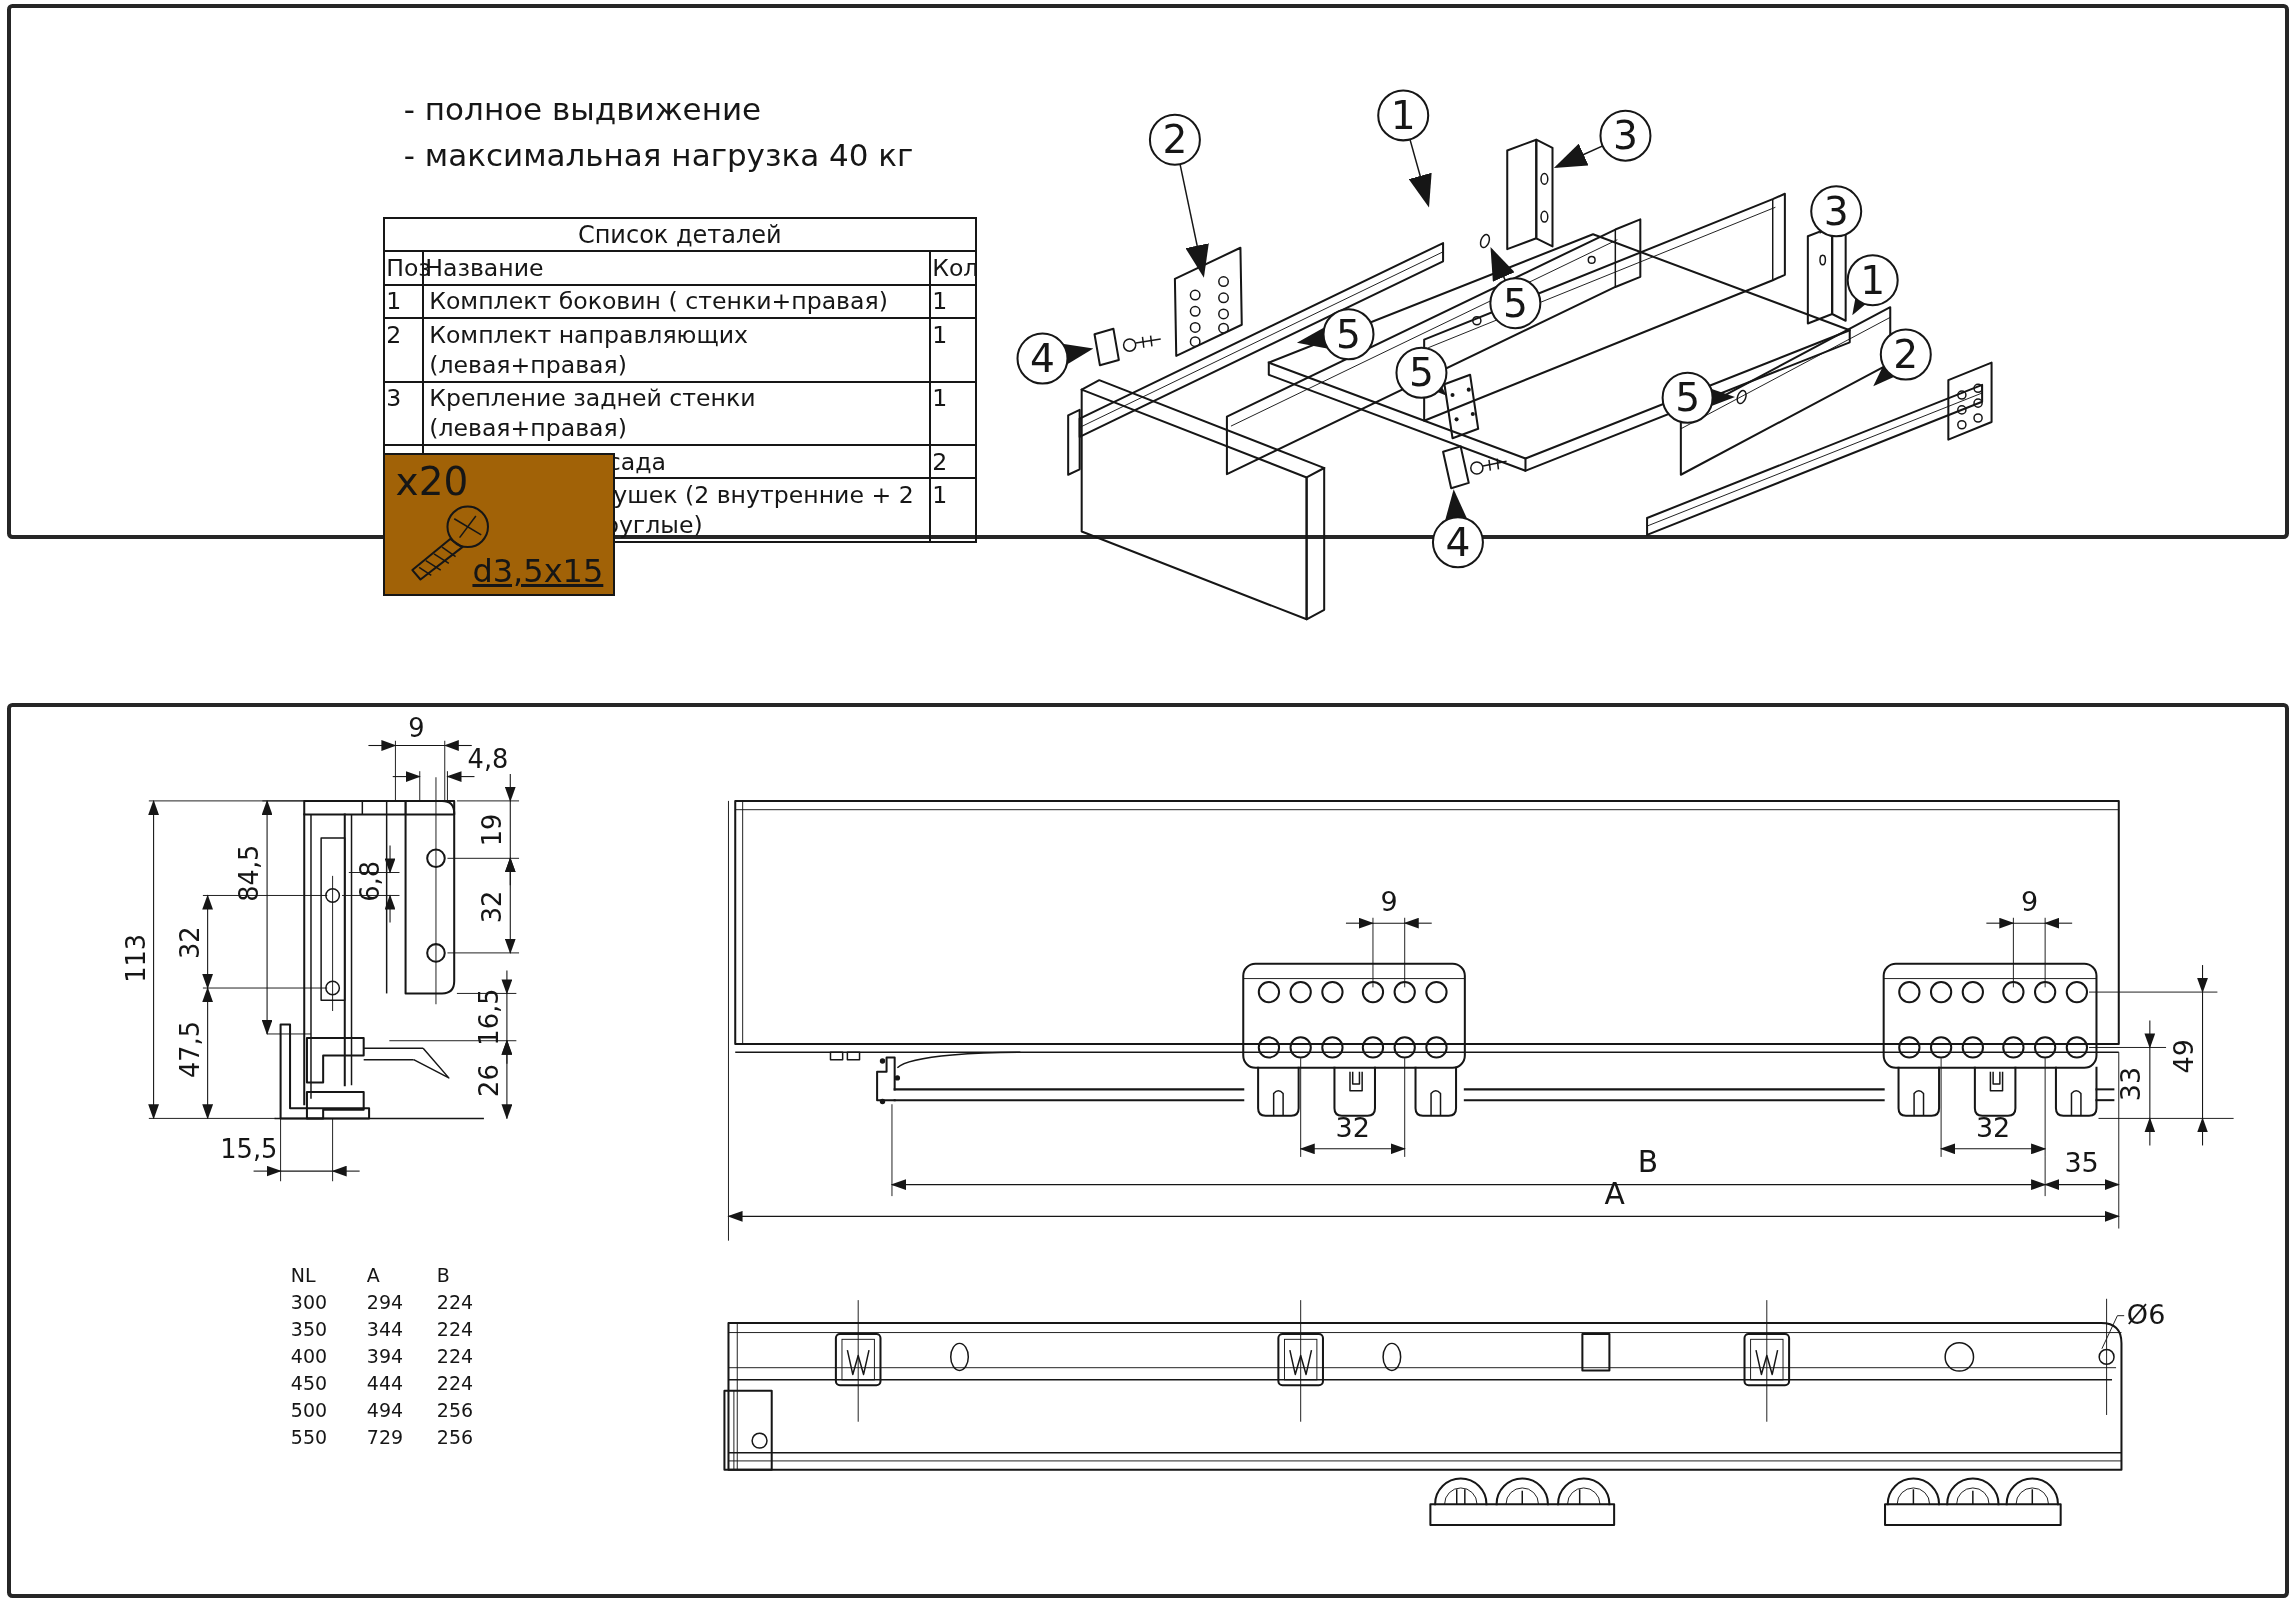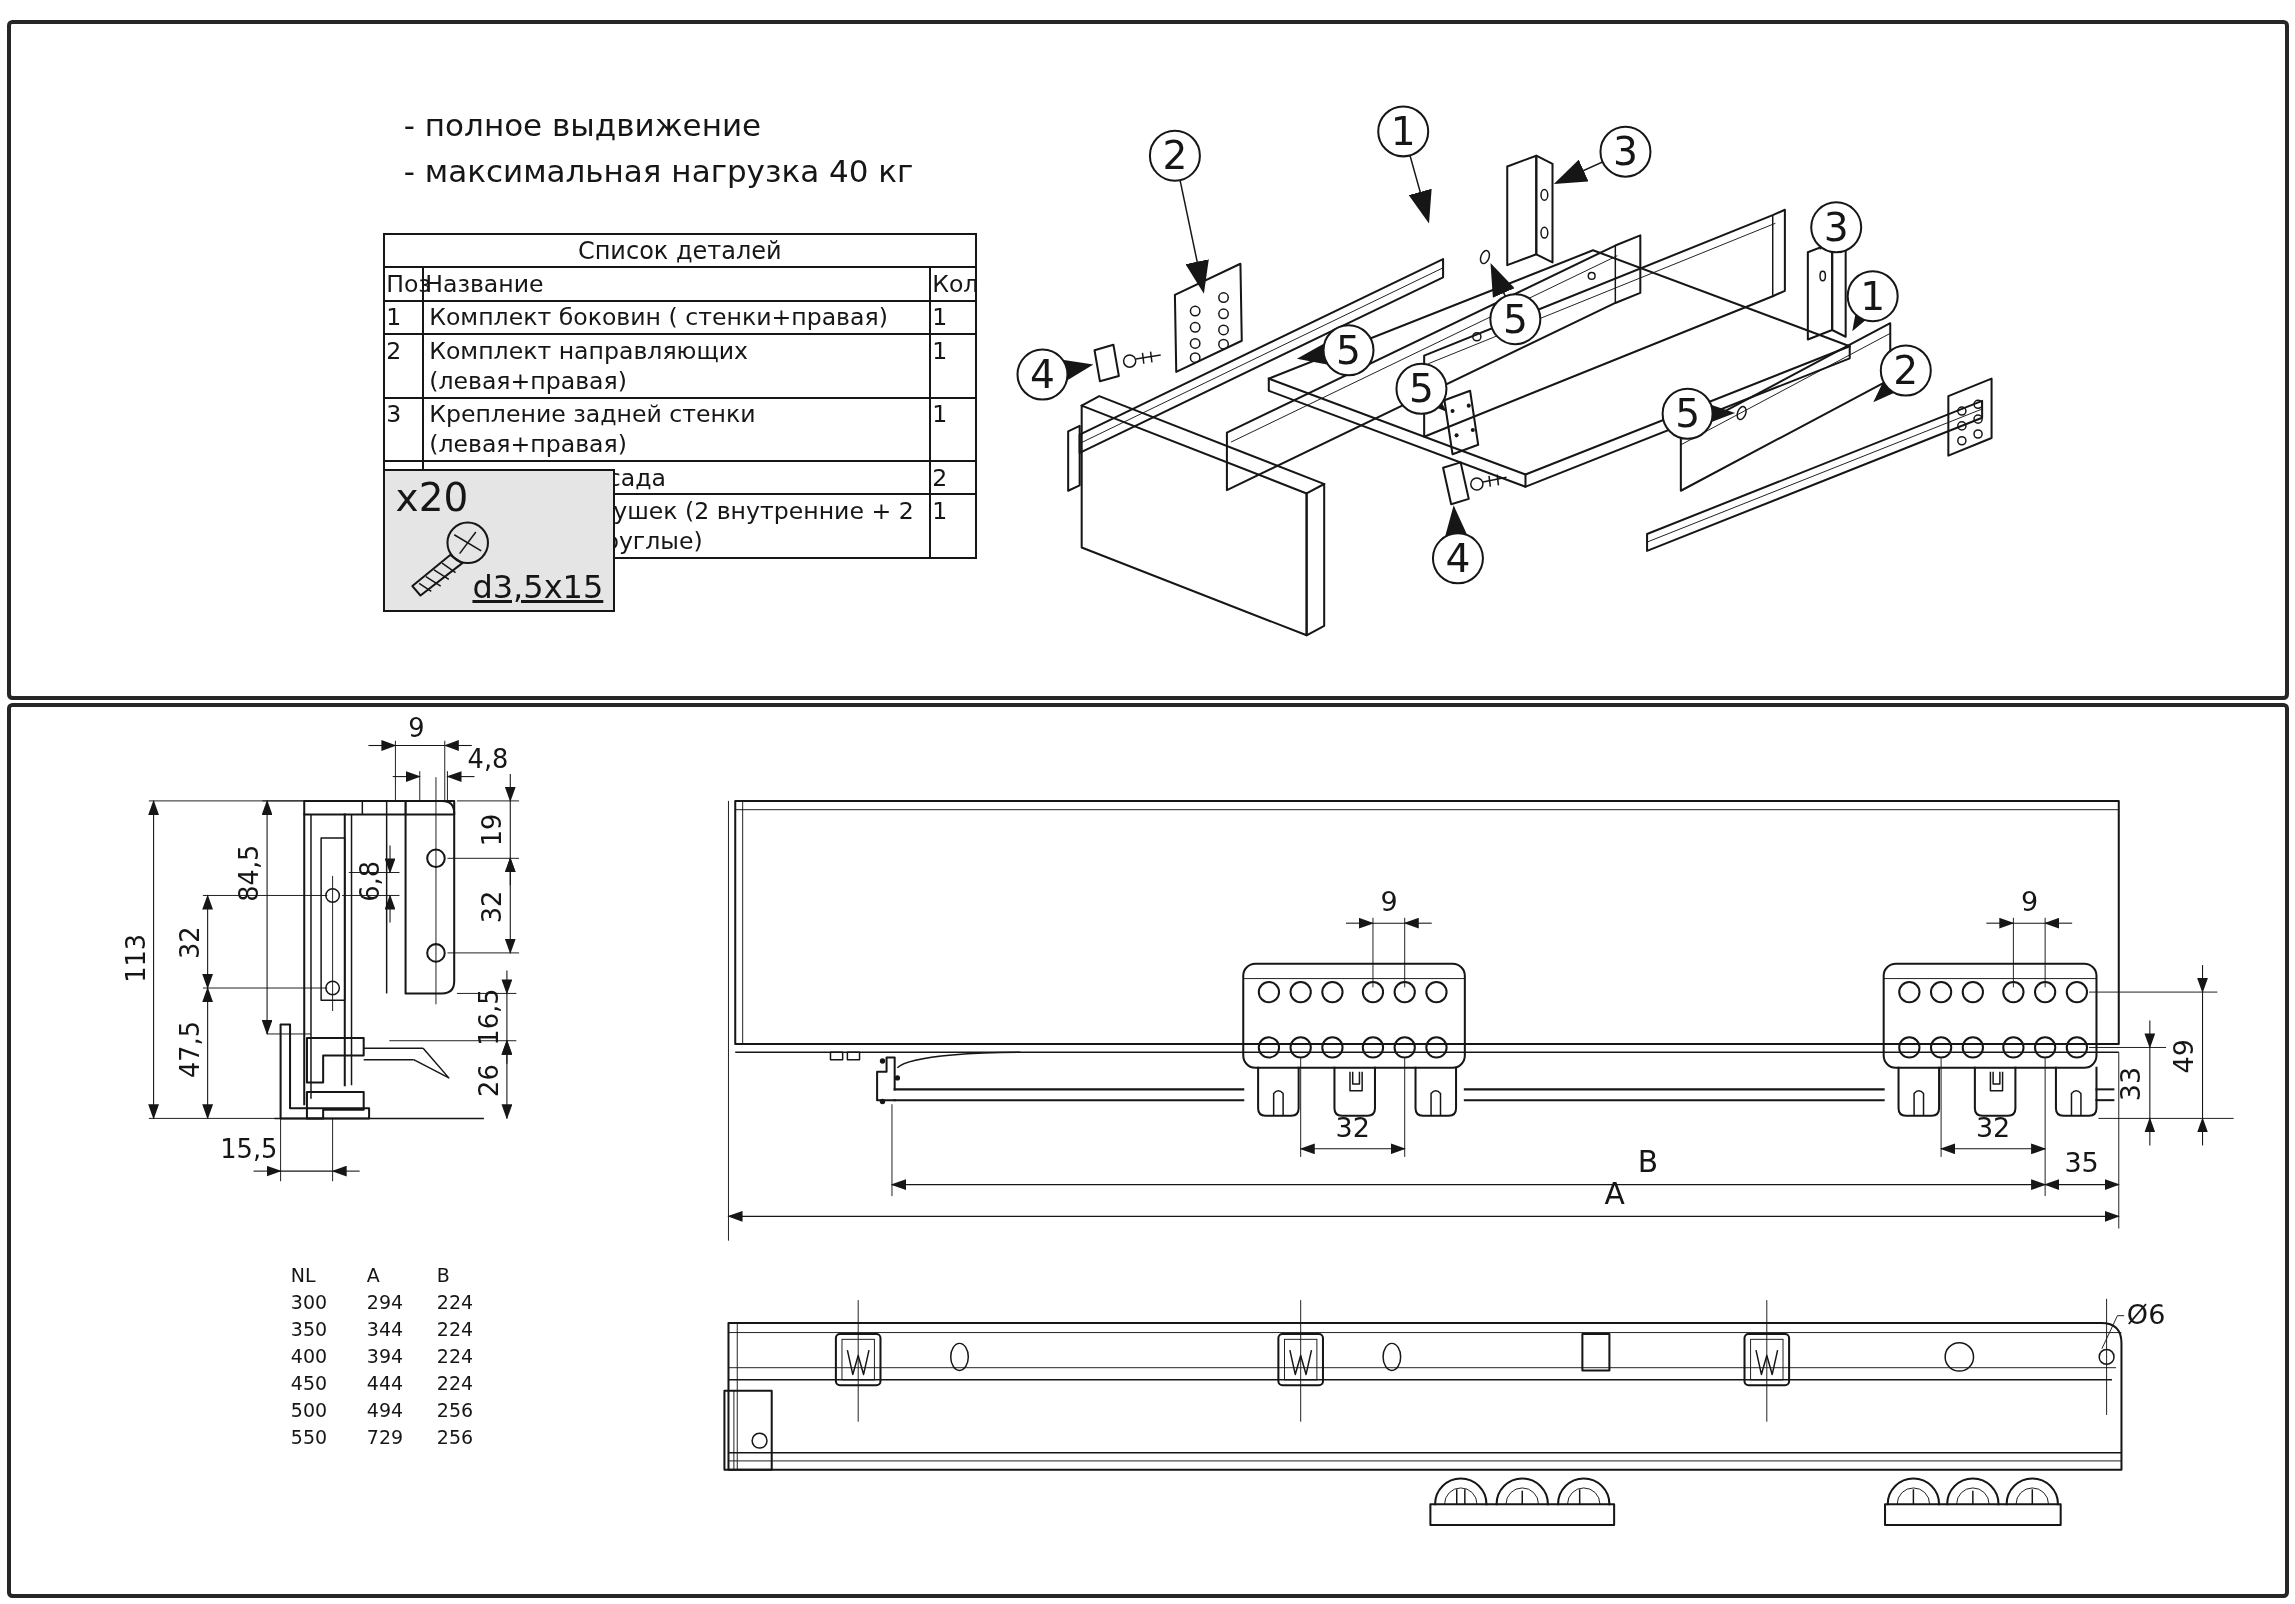--- a/index.html
+++ b/index.html
@@ -1,26 +1,26 @@
 <!DOCTYPE html>
 <html style="font-size:10.8px"><head>
 <meta charset="utf-8">
 <style>
   html,body{margin:0;padding:0;background:#ffffff;}
   body{width:2295px;height:1604px;position:relative;font-family:"DejaVu Sans",sans-serif;color:#161616;}
   .panel{position:absolute;left:6.8px;width:2282px;border:4px solid #262626;border-radius:5.4px;background:#fff;box-sizing:border-box;}
-  #panel-top{top:20px;height:680px;}
+  #panel-top{top:4px;height:535px;}
   #panel-bottom{top:703px;height:895px;}
   .abs{position:absolute;}
   .note-line{font-size:31px;line-height:46px;white-space:nowrap;}
   table.ptable{border-collapse:collapse;table-layout:fixed;width:592px;font-size:23.6px;color:#161616;padding-left:40px;}
   table.ptable td,table.ptable th{border:2px solid #161616;padding:0.7px 5.4px;font-weight:normal;vertical-align:top;line-height:30px;}
   table.ptable .c{text-align:left;padding:0.7px 1.4px;margin-left:24px;}
   table.ptable .ttl{text-align:center;font-size:24px;}
-  .sbox{position:absolute;border:2.7px solid #161616;box-sizing:border-box;background:#e5e5e5;}
+  .sbox{position:absolute;border:2.7px solid #161616;box-sizing:border-box;background:#a16207;}
   .sbox .cnt{position:absolute;left:10.8px;top:4px;font-size:39px;}
   .sbox .sz{position:absolute;right:9.5px;bottom:4px;font-size:32px;text-decoration:underline;}
   table.sizes{border-collapse:collapse;font-size:19px;margin-top:14px;}
   table.sizes td{padding:0;height:27px;vertical-align:top;}
   svg{position:absolute;overflow:visible;}
   svg .ln{stroke:#161616;fill:none;stroke-width:3;stroke-linejoin:round;stroke-linecap:square;}
   svg .l2{stroke:#161616;fill:none;stroke-width:2.2;stroke-linejoin:round;}
   svg .thin{stroke:#161616;fill:none;stroke-width:1.4;}
   svg .dim{stroke:#161616;fill:none;stroke-width:1.6;}
   svg text{fill:#161616;}

